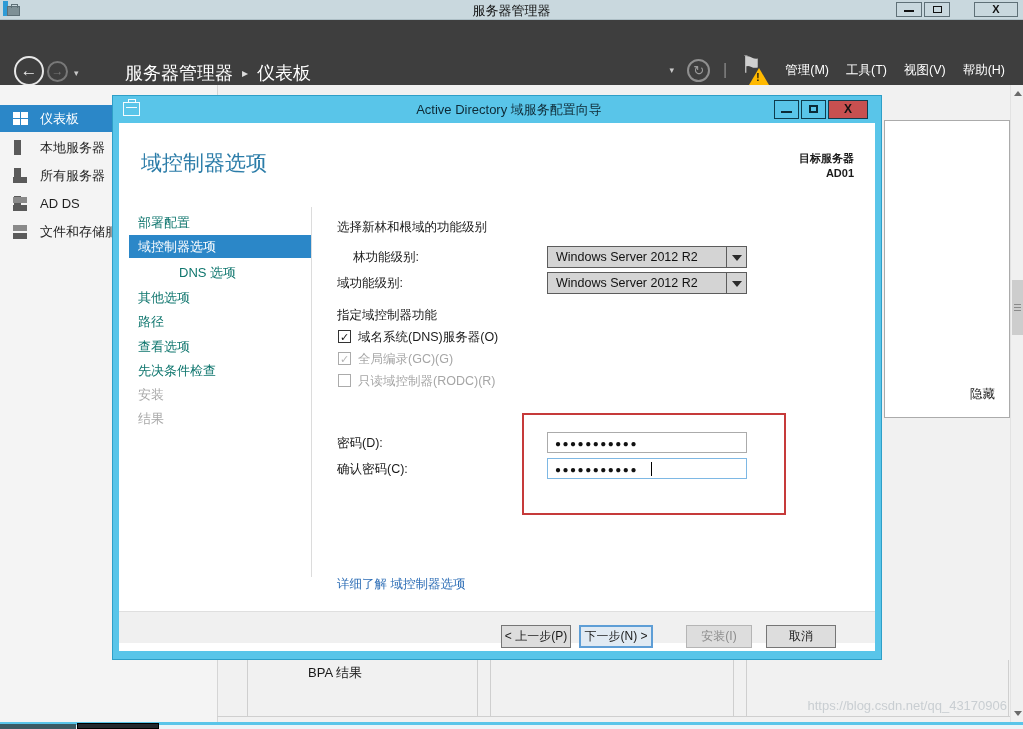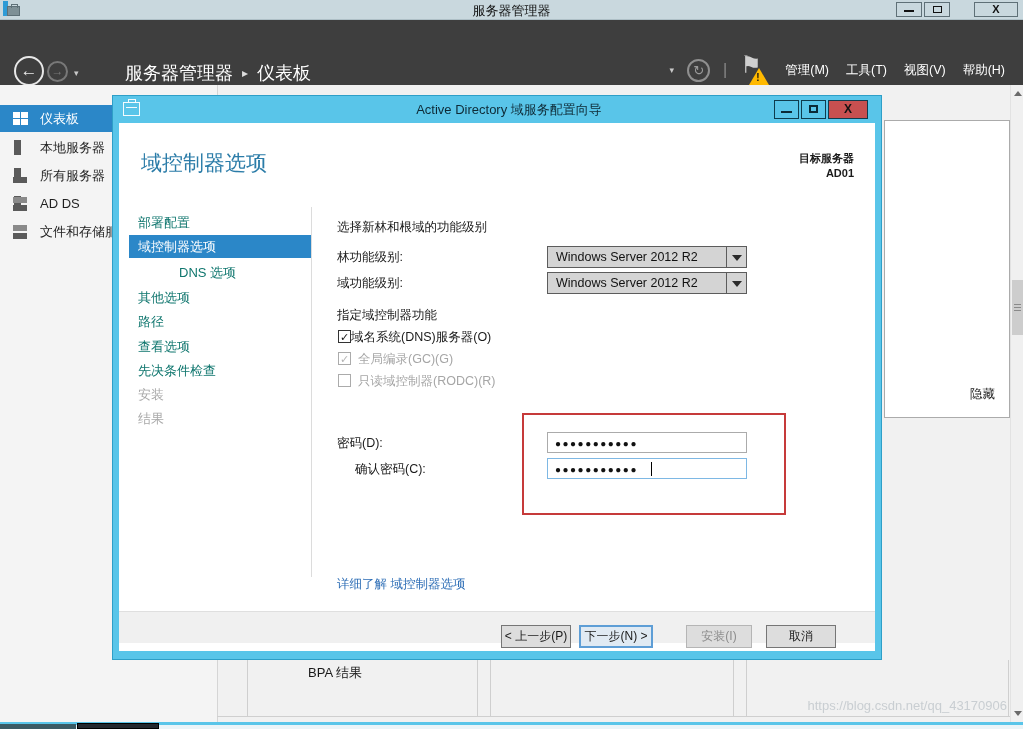--- a/index.html
+++ b/index.html
@@ -257,54 +257,54 @@
     <div class="step" style="top:163px;"><span class="t">其他选项</span></div>
     <div class="step" style="top:187px;"><span class="t">路径</span></div>
     <div class="step" style="top:212px;"><span class="t">查看选项</span></div>
     <div class="step" style="top:236px;"><span class="t">先决条件检查</span></div>
     <div class="step dis" style="top:260px;"><span class="t">安装</span></div>
     <div class="step dis" style="top:284px;"><span class="t">结果</span></div>
     <div class="steps-divider"></div>
 
     <div class="c-label" style="left:218px; top:96px;">选择新林和根域的功能级别</div>
 
-    <div class="c-label" style="left:218px; top:126px;">林功能级别:</div>
+    <div class="c-label" style="left:234px; top:126px;">林功能级别:</div>
     <div class="dropdown" style="top:123px;">
       <span>Windows Server 2012 R2</span>
       <span class="dd-arrow-box">
           <span class="dd-arrow"></span>
         </span>
     </div>
 
     <div class="c-label" style="left:218px; top:152px;">域功能级别:</div>
     <div class="dropdown" style="top:149px;">
       <span>Windows Server 2012 R2</span>
       <span class="dd-arrow-box">
           <span class="dd-arrow"></span>
         </span>
     </div>
 
     <div class="c-label" style="left:218px; top:184px;">指定域控制器功能</div>
 
     <div class="cbx" style="top:207px;">✓</div>
-    <div class="c-label" style="left:232px; top:206px;">域名系统(DNS)服务器(O)</div>
+    <div class="c-label" style="left:239px; top:206px;">域名系统(DNS)服务器(O)</div>
 
     <div class="cbx dis" style="top:229px;">✓</div>
     <div class="c-label gray" style="left:239px; top:228px;">全局编录(GC)(G)</div>
 
     <div class="cbx dis" style="top:251px;"></div>
     <div class="c-label gray" style="left:239px; top:250px;">只读域控制器(RODC)(R)</div>
 
 
     <div class="c-label" style="left:218px; top:312px;">密码(D):</div>
     <div class="pwd-field" style="top:309px;">
       <span class="pwd-dots">●●●●●●●●●●●</span>
     </div>
 
-    <div class="c-label" style="left:236px; top:338px;">确认密码(C):</div>
+    <div class="c-label" style="left:218px; top:338px;">确认密码(C):</div>
     <div class="pwd-field focus" style="top:335px;">
       <span class="pwd-dots">●●●●●●●●●●●</span>
       <span class="caret-bar"></span>
     </div>
 
     <div class="red-annot"></div>
 
     <div class="learn-link">详细了解 域控制器选项</div>
 
     <div class="dlg-footer">

